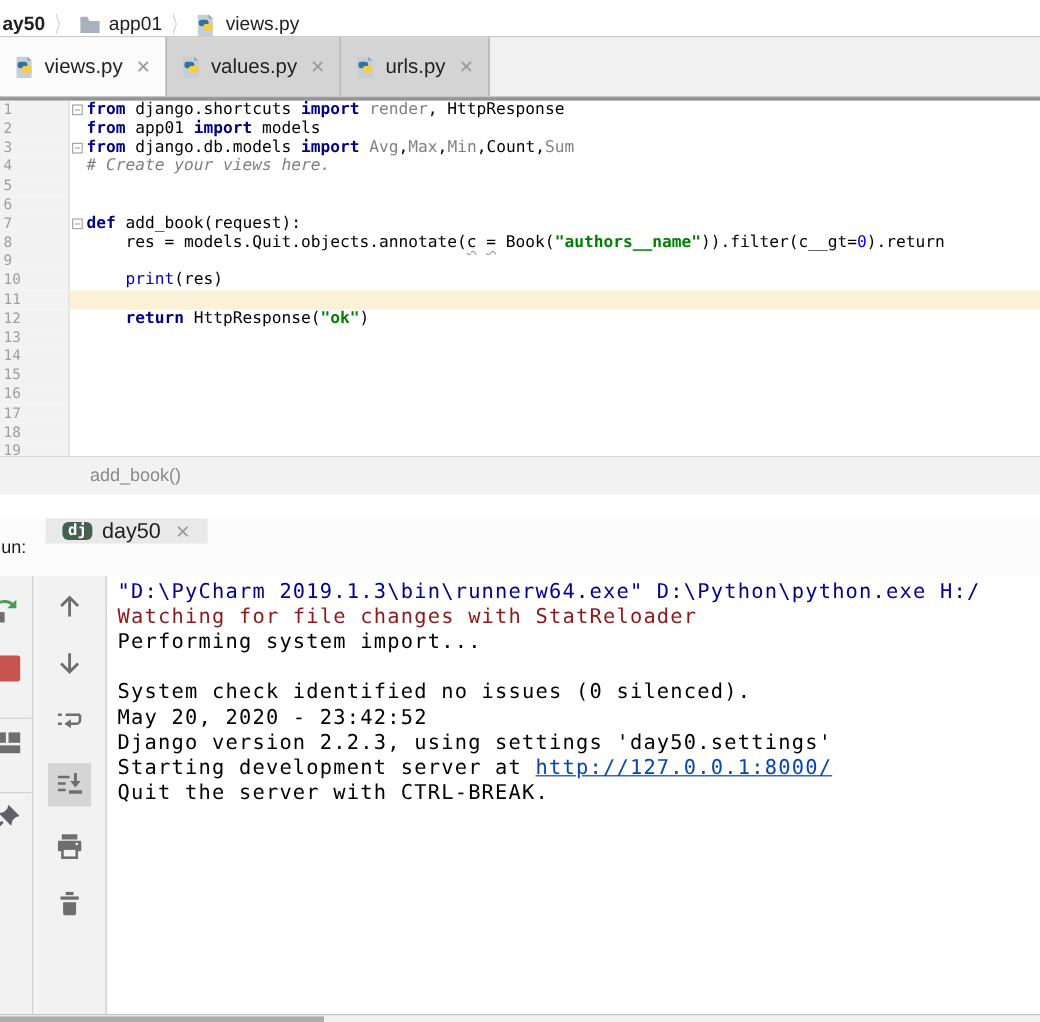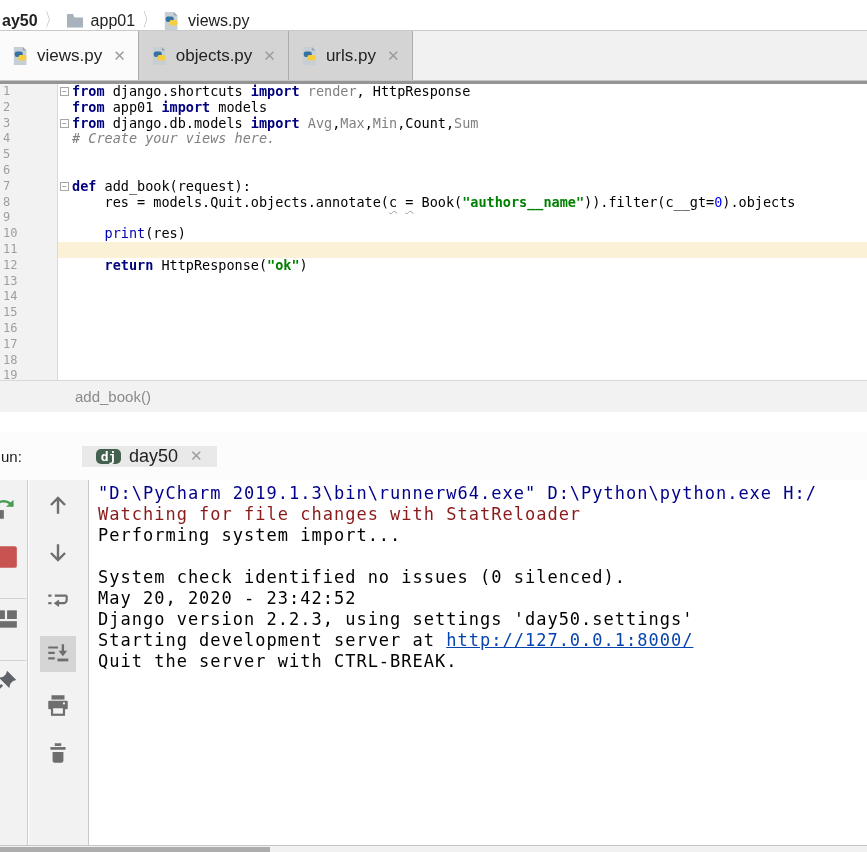--- a/index.html
+++ b/index.html
@@ -48,21 +48,21 @@
   .pl { color:#000; }
   .sq { color:#000; text-decoration:underline wavy 1px #9E9E9E; text-underline-offset:3px; }
 
   
   .funcbar { position:absolute; top:380px; left:0; right:0; height:32px; background:#F2F2F2;
     border-top:1px solid #D9D9D9; color:#8A8A8A; font-size:15px; line-height:31px;
     padding-left:75px; }
 
   
   .runrow { position:absolute; top:432px; left:0; right:0; height:48px; background:#FCFCFC;
-    display:flex; align-items:center;gap:44px; }
+    display:flex; align-items:flex-start; }
   .runlabel { align-self:center; font-size:15px; color:#1a1a1a; padding-left:1px; width:30px; }
   .runtab { display:flex; align-items:center; gap:8px; background:#E9E9E9; padding:0 14px;
     margin-left:8px; font-size:18px; color:#222; }
   .dj-badge { width:25px; height:15px; background:#44604F; border-radius:5px; color:#fff;
     font-family:"DejaVu Sans Mono", monospace; font-weight:bold; font-size:13px;
     display:flex; align-items:center; justify-content:center; }
 
   
   .consolewrap { position:absolute; top:480px; left:0; right:0; bottom:7px; background:#fff; }
   .tbcol1 { position:absolute; top:0; bottom:0; left:0; width:28px; background:#F2F2F2;
@@ -129,21 +129,21 @@
     </div>
     <div class="etab">
       <span class="mini-ico">
         <svg viewBox="0 0 18 20">
             <path d="M2 0h10l4 4v16H2z" fill="#C6CED6"></path>
             <path d="M12 0l4 4h-4z" fill="#99A4AF"></path>
             <rect x="3" y="5" width="9" height="6" rx="2.5" fill="#3771A2"></rect>
             <rect x="7" y="9" width="9" height="6" rx="2.5" fill="#F7CF3E"></rect>
           </svg>
       </span>
-      <span>objects.py</span>
+      <span>values.py</span>
       <span class="close-x"></span>
     </div>
     <div class="etab">
       <span class="mini-ico">
         <svg viewBox="0 0 18 20">
             <path d="M2 0h10l4 4v16H2z" fill="#C6CED6"></path>
             <path d="M12 0l4 4h-4z" fill="#99A4AF"></path>
             <rect x="3" y="5" width="9" height="6" rx="2.5" fill="#3771A2"></rect>
             <rect x="7" y="9" width="9" height="6" rx="2.5" fill="#F7CF3E"></rect>
           </svg>
@@ -192,21 +192,21 @@
       <div class="crow">
         <div class="gut">7</div>
         <div class="foldc">
           <span class="foldbox"></span>
         </div>
         <div class="ctext"><span class="kw">def</span><span class="pl"> add_book(request):</span></div>
       </div>
       <div class="crow">
         <div class="gut">8</div>
         <div class="foldc"></div>
-        <div class="ctext"><span class="pl">    res = models.Quit.objects.annotate(</span><span class="sq">c</span><span class="pl"> </span><span class="sq">=</span><span class="pl"> Book(</span><span class="st">"authors__name"</span><span class="pl">)).filter(c__gt=</span><span class="nu">0</span><span class="pl">).objects</span></div>
+        <div class="ctext"><span class="pl">    res = models.Quit.objects.annotate(</span><span class="sq">c</span><span class="pl"> </span><span class="sq">=</span><span class="pl"> Book(</span><span class="st">"authors__name"</span><span class="pl">)).filter(c__gt=</span><span class="nu">0</span><span class="pl">).return</span></div>
       </div>
       <div class="crow">
         <div class="gut">9</div>
         <div class="foldc"></div>
         <div class="ctext"></div>
       </div>
       <div class="crow">
         <div class="gut">10</div>
         <div class="foldc"></div>
         <div class="ctext"><span class="pl">    </span><span class="bi">print</span><span class="pl">(res)</span></div>

